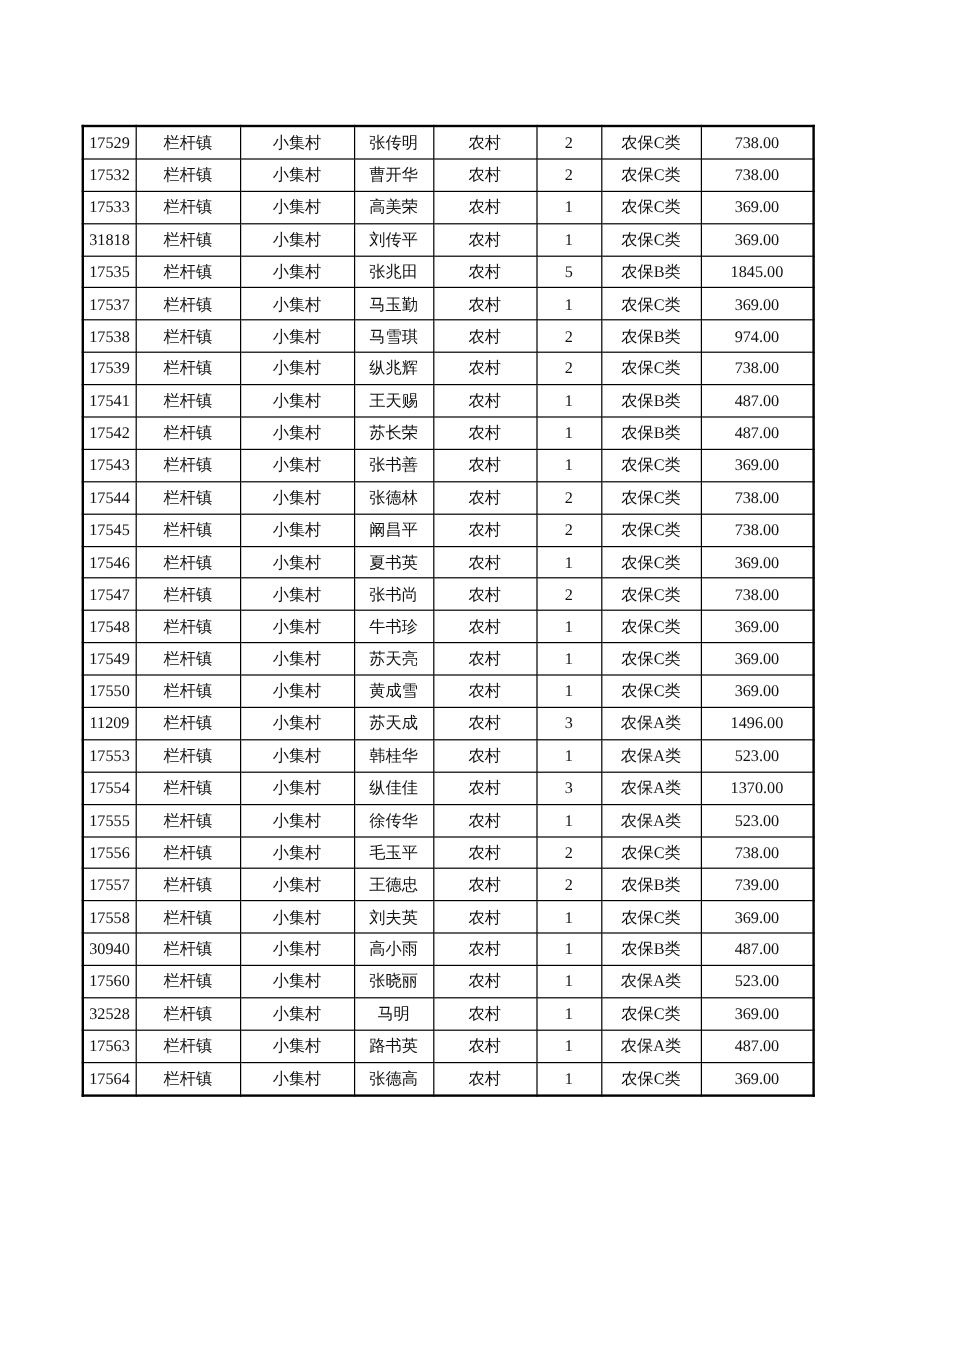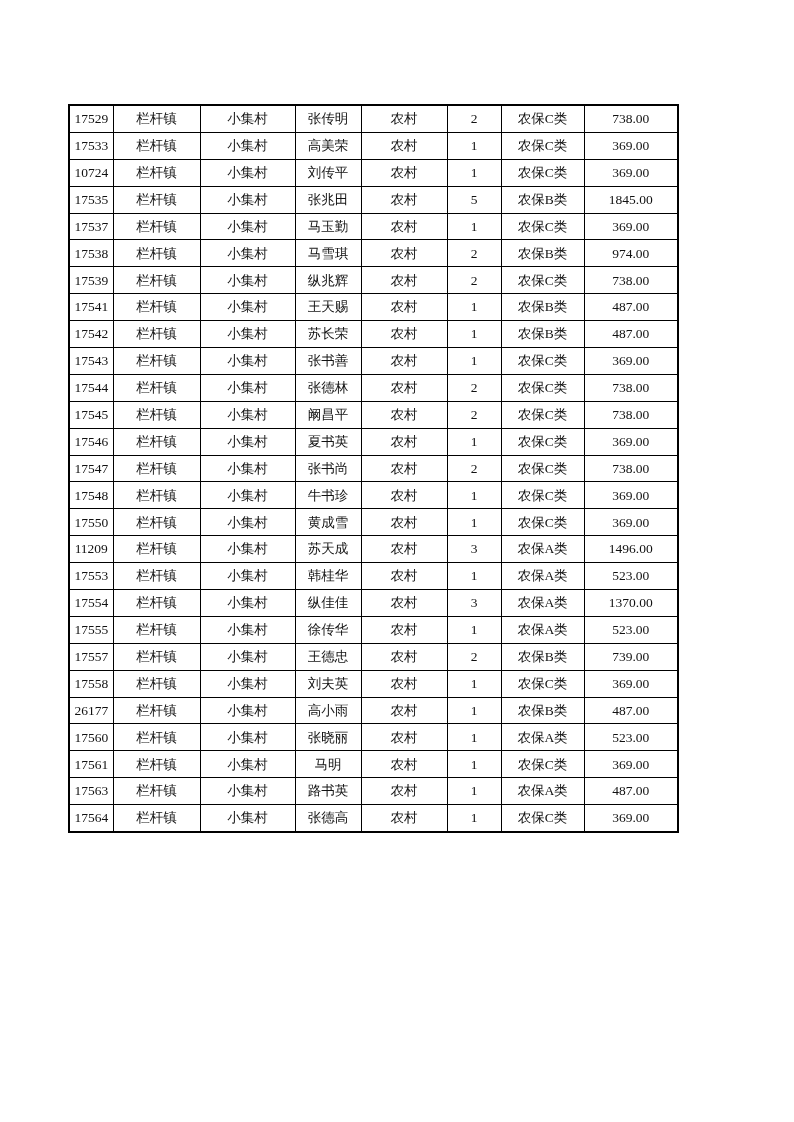--- a/index.html
+++ b/index.html
@@ -67,31 +67,41 @@
           <td>17529</td>
           <td>栏杆镇</td>
           <td>小集村</td>
           <td>张传明</td>
           <td>农村</td>
           <td>2</td>
           <td>农保C类</td>
           <td>738.00</td>
         </tr>
         <tr>
+          <td>17532</td>
+          <td>栏杆镇</td>
+          <td>小集村</td>
+          <td>曹开华</td>
+          <td>农村</td>
+          <td>2</td>
+          <td>农保C类</td>
+          <td>738.00</td>
+        </tr>
+        <tr>
           <td>17533</td>
           <td>栏杆镇</td>
           <td>小集村</td>
           <td>高美荣</td>
           <td>农村</td>
           <td>1</td>
           <td>农保C类</td>
           <td>369.00</td>
         </tr>
         <tr>
-          <td>10724</td>
+          <td>31818</td>
           <td>栏杆镇</td>
           <td>小集村</td>
           <td>刘传平</td>
           <td>农村</td>
           <td>1</td>
           <td>农保C类</td>
           <td>369.00</td>
         </tr>
         <tr>
           <td>17535</td>
@@ -207,20 +217,30 @@
           <td>17548</td>
           <td>栏杆镇</td>
           <td>小集村</td>
           <td>牛书珍</td>
           <td>农村</td>
           <td>1</td>
           <td>农保C类</td>
           <td>369.00</td>
         </tr>
         <tr>
+          <td>17549</td>
+          <td>栏杆镇</td>
+          <td>小集村</td>
+          <td>苏天亮</td>
+          <td>农村</td>
+          <td>1</td>
+          <td>农保C类</td>
+          <td>369.00</td>
+        </tr>
+        <tr>
           <td>17550</td>
           <td>栏杆镇</td>
           <td>小集村</td>
           <td>黄成雪</td>
           <td>农村</td>
           <td>1</td>
           <td>农保C类</td>
           <td>369.00</td>
         </tr>
         <tr>
@@ -257,61 +277,71 @@
           <td>17555</td>
           <td>栏杆镇</td>
           <td>小集村</td>
           <td>徐传华</td>
           <td>农村</td>
           <td>1</td>
           <td>农保A类</td>
           <td>523.00</td>
         </tr>
         <tr>
+          <td>17556</td>
+          <td>栏杆镇</td>
+          <td>小集村</td>
+          <td>毛玉平</td>
+          <td>农村</td>
+          <td>2</td>
+          <td>农保C类</td>
+          <td>738.00</td>
+        </tr>
+        <tr>
           <td>17557</td>
           <td>栏杆镇</td>
           <td>小集村</td>
           <td>王德忠</td>
           <td>农村</td>
           <td>2</td>
           <td>农保B类</td>
           <td>739.00</td>
         </tr>
         <tr>
           <td>17558</td>
           <td>栏杆镇</td>
           <td>小集村</td>
           <td>刘夫英</td>
           <td>农村</td>
           <td>1</td>
           <td>农保C类</td>
           <td>369.00</td>
         </tr>
         <tr>
-          <td>26177</td>
+          <td>30940</td>
           <td>栏杆镇</td>
           <td>小集村</td>
           <td>高小雨</td>
           <td>农村</td>
           <td>1</td>
           <td>农保B类</td>
           <td>487.00</td>
         </tr>
         <tr>
           <td>17560</td>
           <td>栏杆镇</td>
           <td>小集村</td>
           <td>张晓丽</td>
           <td>农村</td>
           <td>1</td>
           <td>农保A类</td>
           <td>523.00</td>
         </tr>
         <tr>
-          <td>17561</td>
+          <td>32528</td>
           <td>栏杆镇</td>
           <td>小集村</td>
           <td>马明</td>
           <td>农村</td>
           <td>1</td>
           <td>农保C类</td>
           <td>369.00</td>
         </tr>
         <tr>
           <td>17563</td>

